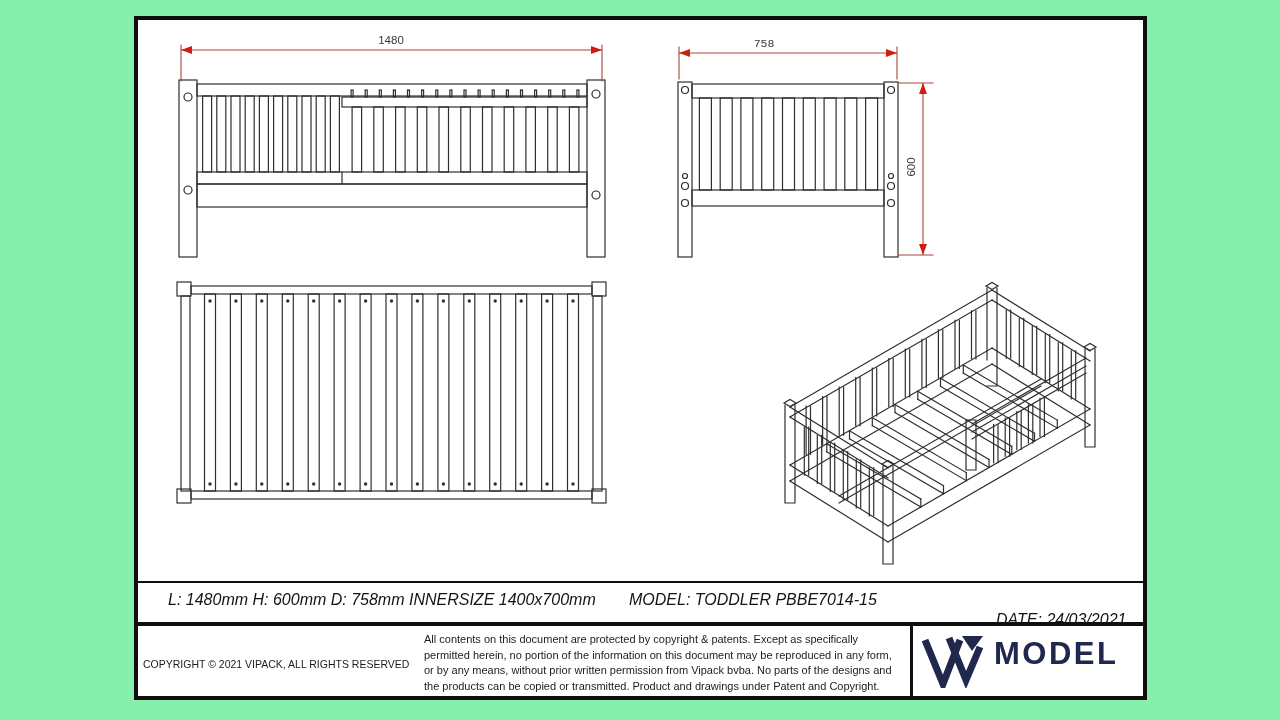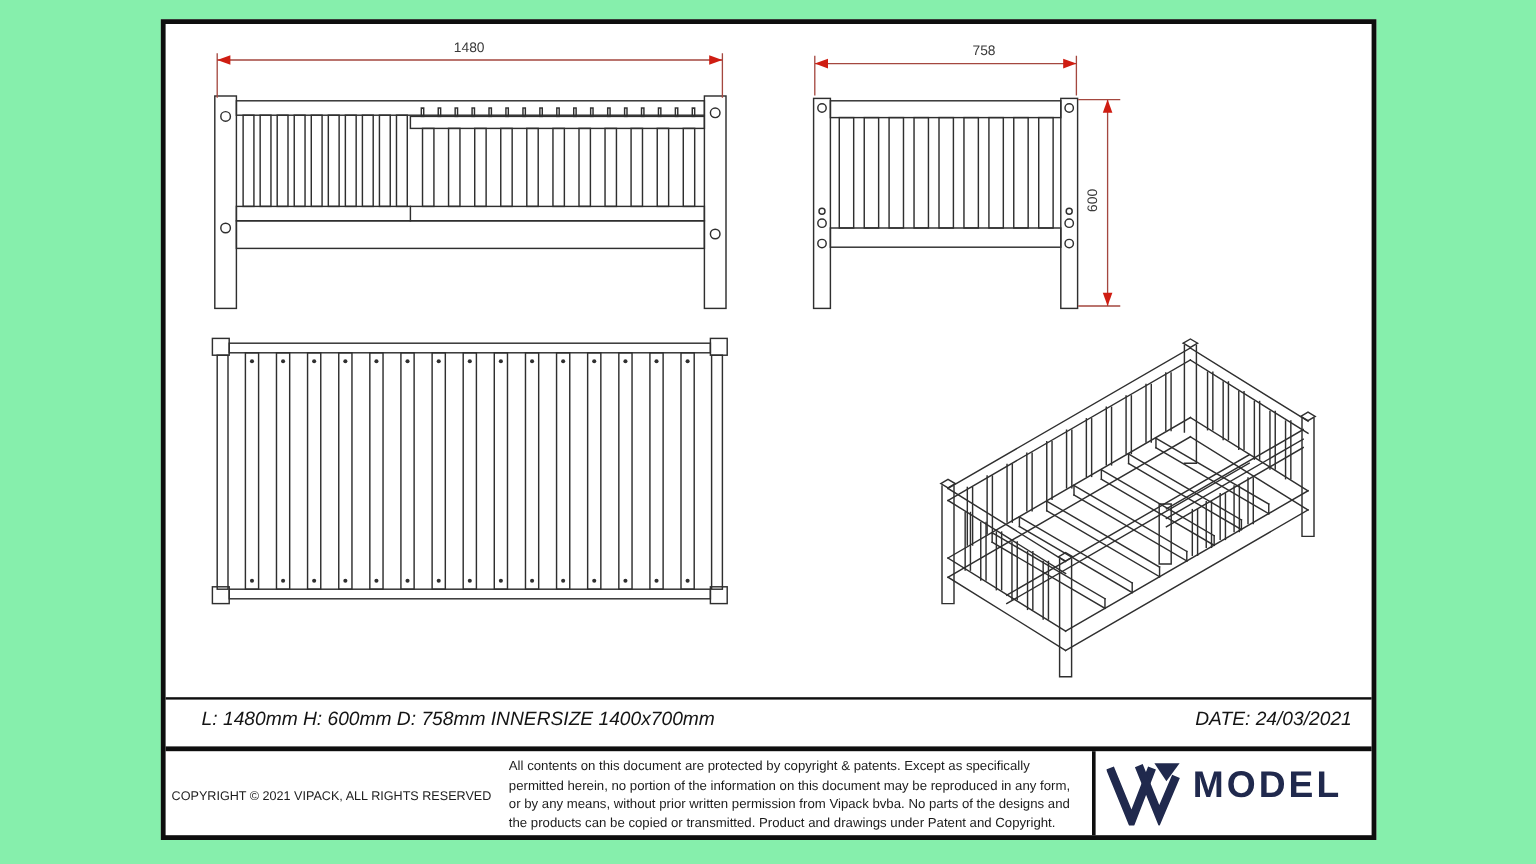--- a/index.html
+++ b/index.html
@@ -314,25 +314,26 @@
           <line x1="849.5" y1="438.8" x2="849.5" y2="430.8"></line>
           <line x1="920.8" y1="506.9" x2="826.8" y2="451.9"></line>
           <line x1="920.8" y1="498.9" x2="826.8" y2="443.9"></line>
           <line x1="920.8" y1="506.9" x2="920.8" y2="498.9"></line>
           <line x1="826.8" y1="451.9" x2="826.8" y2="443.9"></line>
         </g>
     </g>
   </svg>
 
   <div class="dim-label" style="left:366px;top:34px;width:50px;">1480</div>
-  <div class="dim-label" style="left:798px;top:37px;width:44px;">758</div>
+  <div class="dim-label" style="left:742px;top:37px;width:44px;font-family:Liberation Mono, monospace;">758</div>
   <div class="dim-label vertical" style="left:891px;top:161px;width:40px;">600</div>
 
   <div class="info-text" style="left:168px;">L: 1480mm H: 600mm D: 758mm INNERSIZE 1400x700mm</div>
-  <div class="info-text" style="left:996px;">DATE: 24/03/2021</div>
+  <div class="info-text" style="left:629px;">MODEL: TODDLER PBBE7014-15</div>
+  <div class="info-text" style="left:996px;margin-top:20px;">DATE: 24/03/2021</div>
 
   <div class="copyright">COPYRIGHT © 2021 VIPACK, ALL RIGHTS RESERVED</div>
   <div class="disclaimer">All contents on this document are protected by copyright &amp; patents. Except as specifically permitted herein, no portion of the information on this document may be reproduced in any form, or by any means, without prior written permission from Vipack bvba. No parts of the designs and the products can be copied or transmitted. Product and drawings under Patent and Copyright.</div>
 
   <div>
     <svg class="overlay" style="left:922px;top:634px;" width="62" height="54" viewBox="0 0 62 54">
       <polyline points="3,6 21,50 38,6" fill="none" stroke="#20294d" stroke-width="7"></polyline>
       <polyline points="27,4 44,46 58,13" fill="none" stroke="#20294d" stroke-width="7"></polyline>
       <polygon points="40,2 61,2 50,17" fill="#20294d"></polygon>
     </svg>

